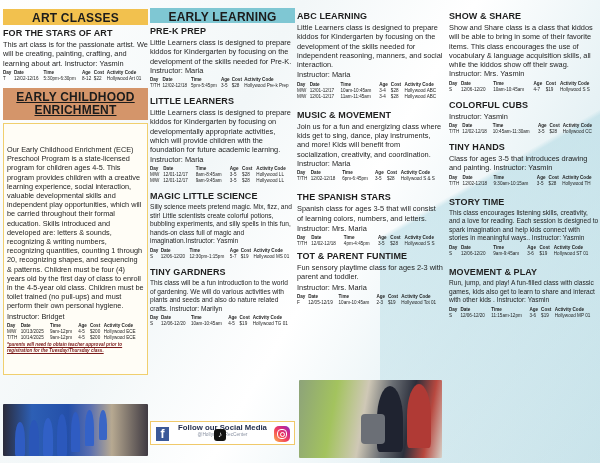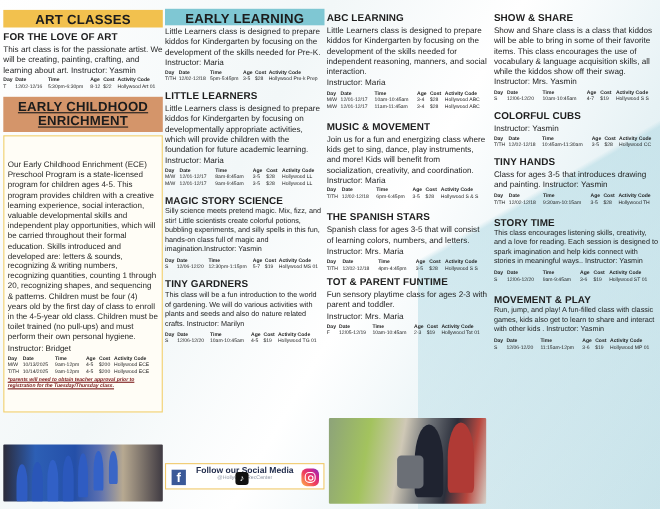--- a/index.html
+++ b/index.html
@@ -67,21 +67,21 @@
   .icon-ig::before { content: ""; position: absolute; left: 3px; top: 3px; width: 8px; height: 8px; border: 1.4px solid #fff; border-radius: 4px; }
   .icon-ig::after { content: ""; position: absolute; left: 5.5px; top: 5.5px; width: 3px; height: 3px; border: 1.2px solid #fff; border-radius: 50%; }
 </style>
 </head>
 <body>
 
 <div class="bg-stripe"></div>
 
 <div class="col c1">
   <div class="banner art">ART CLASSES</div>
-  <div class="title">FOR THE LOVE OF ART</div>
+  <div class="title">FOR THE STARS OF ART</div>
   <div class="desc">This art class is for the passionate artist. We will be creating, painting, crafting, and learning about art.  Instructor: Yasmin</div>
   <table class="sched">
     <tbody>
         <tr>
       <th>Day</th>
       <th>Date</th>
       <th>Time</th>
       <th>Age</th>
       <th>Cost</th>
       <th>Activity Code</th>
@@ -139,20 +139,21 @@
     <div class="kid" style="left:68px;top:8px;width:9px;height:40px;background:#2f5cc2;"></div>
     <div class="kid" style="left:82px;top:6px;width:9px;height:36px;background:#3462c8;"></div>
     <div class="kid" style="left:96px;top:6px;width:8px;height:30px;background:#3a66c6;"></div>
   </div>
 </div>
 
 <div class="col c2">
   <div class="banner early">EARLY LEARNING</div>
 
   <div>
+    <div class="title">PRE-K PREP</div>
     <div class="desc">Little Learners class is designed to prepare kiddos for Kindergarten by focusing on the development of the skills needed for Pre-K. Instructor: Maria</div>
     <table class="sched">
       <tbody>
           <tr>
         <th>Day</th>
         <th>Date</th>
         <th>Time</th>
         <th>Age</th>
         <th>Cost</th>
         <th>Activity Code</th>
@@ -196,21 +197,21 @@
         <td>9am-9:45am</td>
         <td>3-5</td>
         <td>$28</td>
         <td>Hollywood LL</td>
       </tr>
     </tbody>
       </table>
   </div>
 
   <div class="sect">
-    <div class="title">MAGIC STORY SCIENCE</div>
+    <div class="title">MAGIC LITTLE SCIENCE</div>
     <div class="desc" style="font-size:6.6px;line-height:8.6px;">Silly science meets pretend magic. Mix, fizz, and stir! Little scientists create colorful potions, bubbling experiments, and silly spells in this fun, hands-on class full of magic and imagination.Instructor: Yasmin</div>
     <table class="sched">
       <tbody>
           <tr>
         <th>Day</th>
         <th>Date</th>
         <th>Time</th>
         <th>Age</th>
         <th>Cost</th>
         <th>Activity Code</th>

